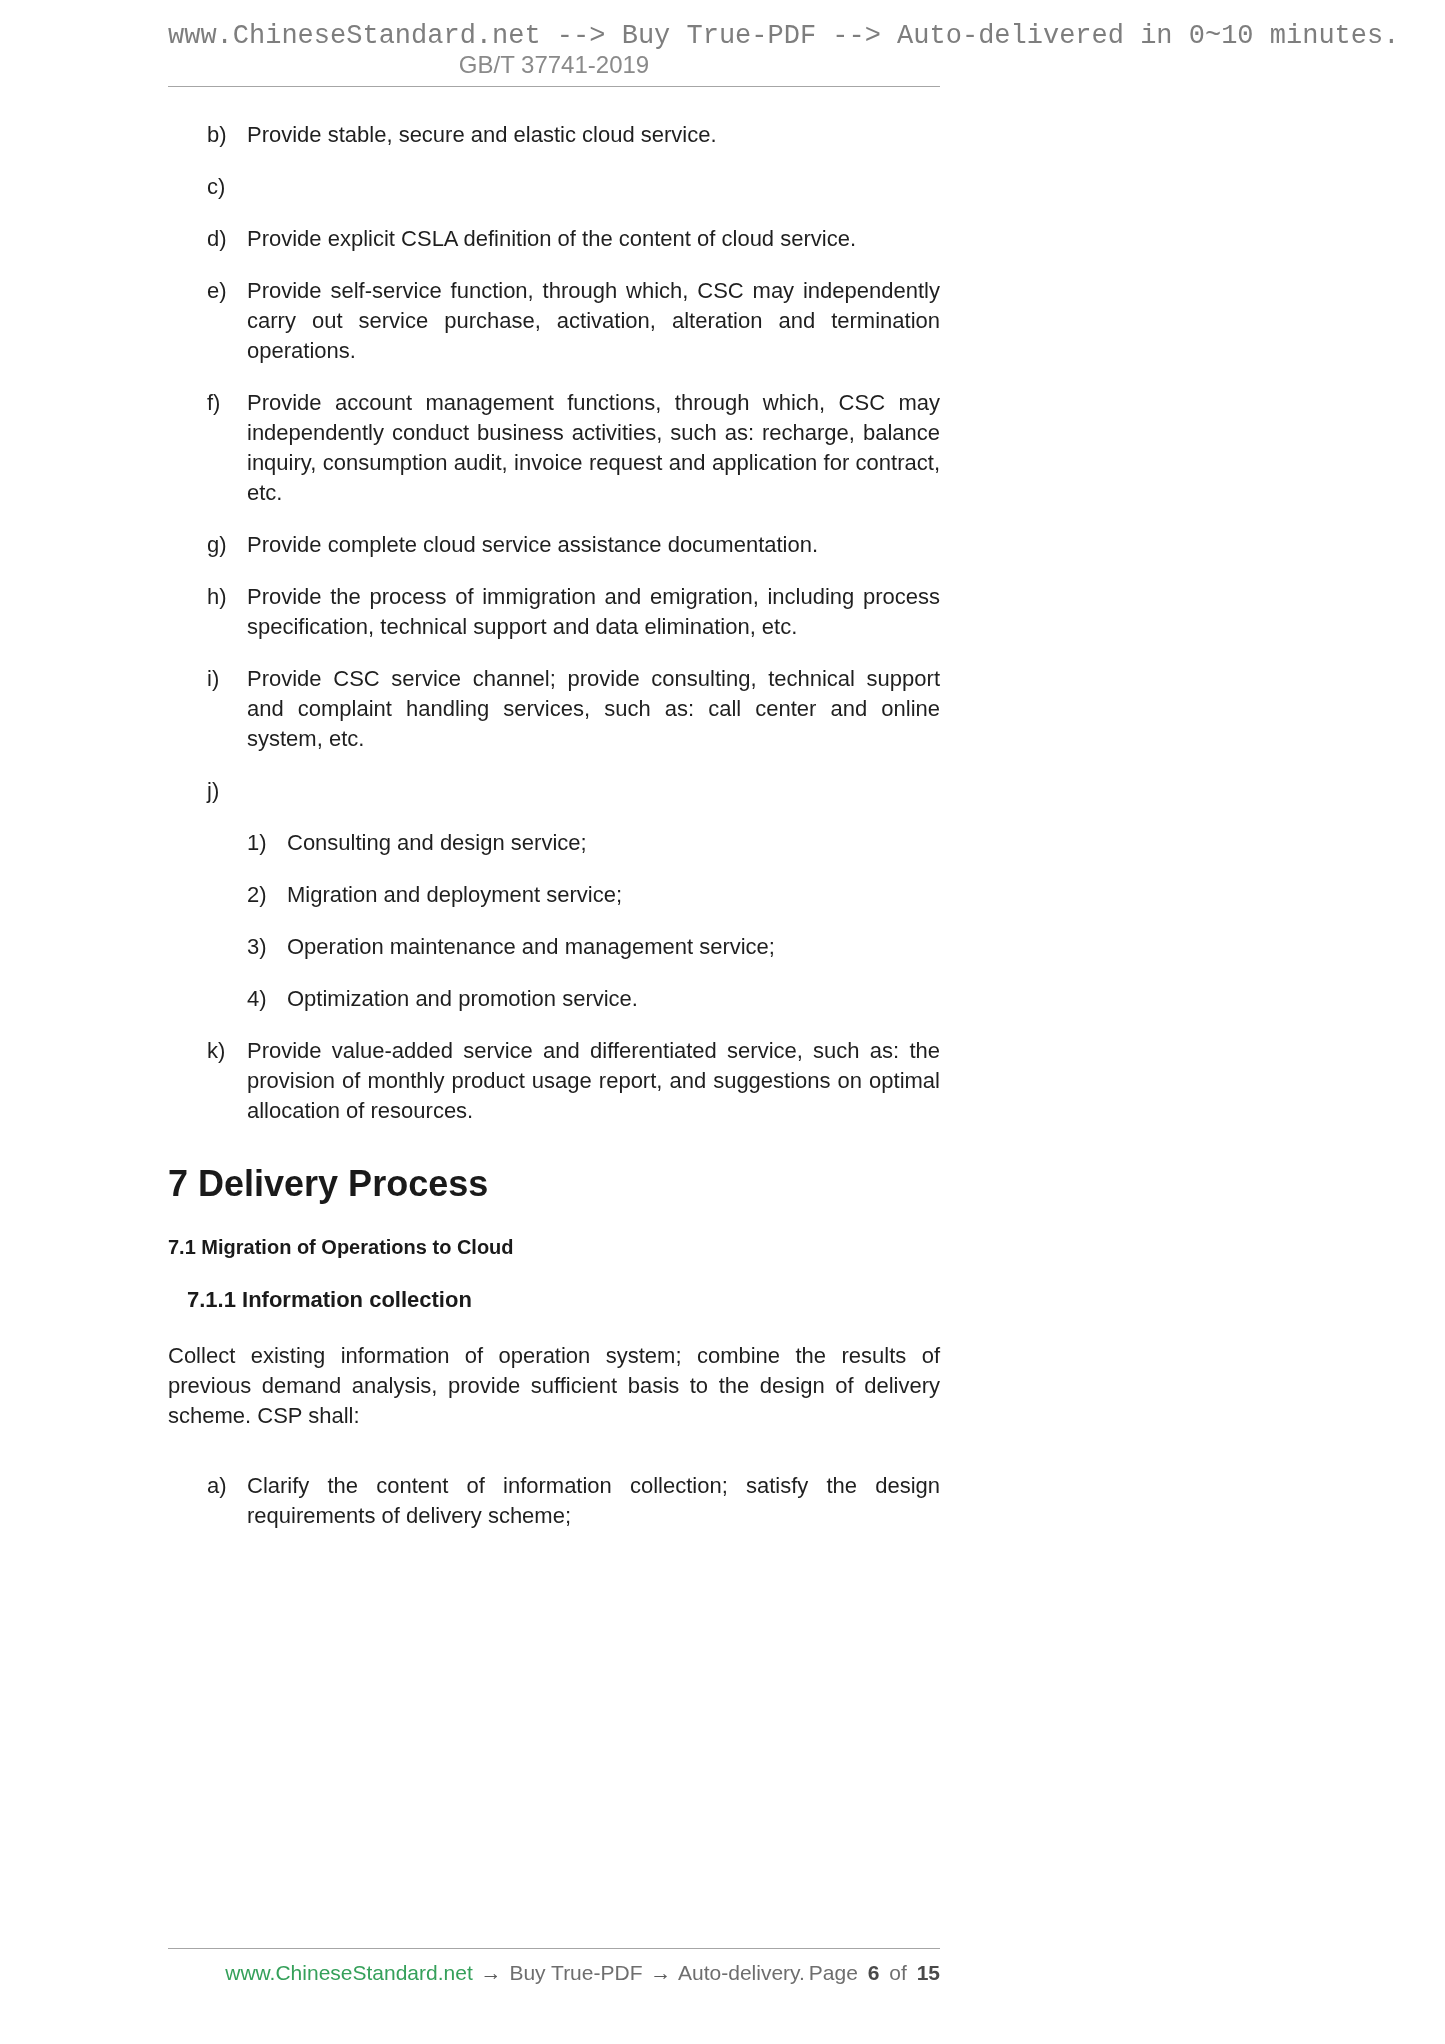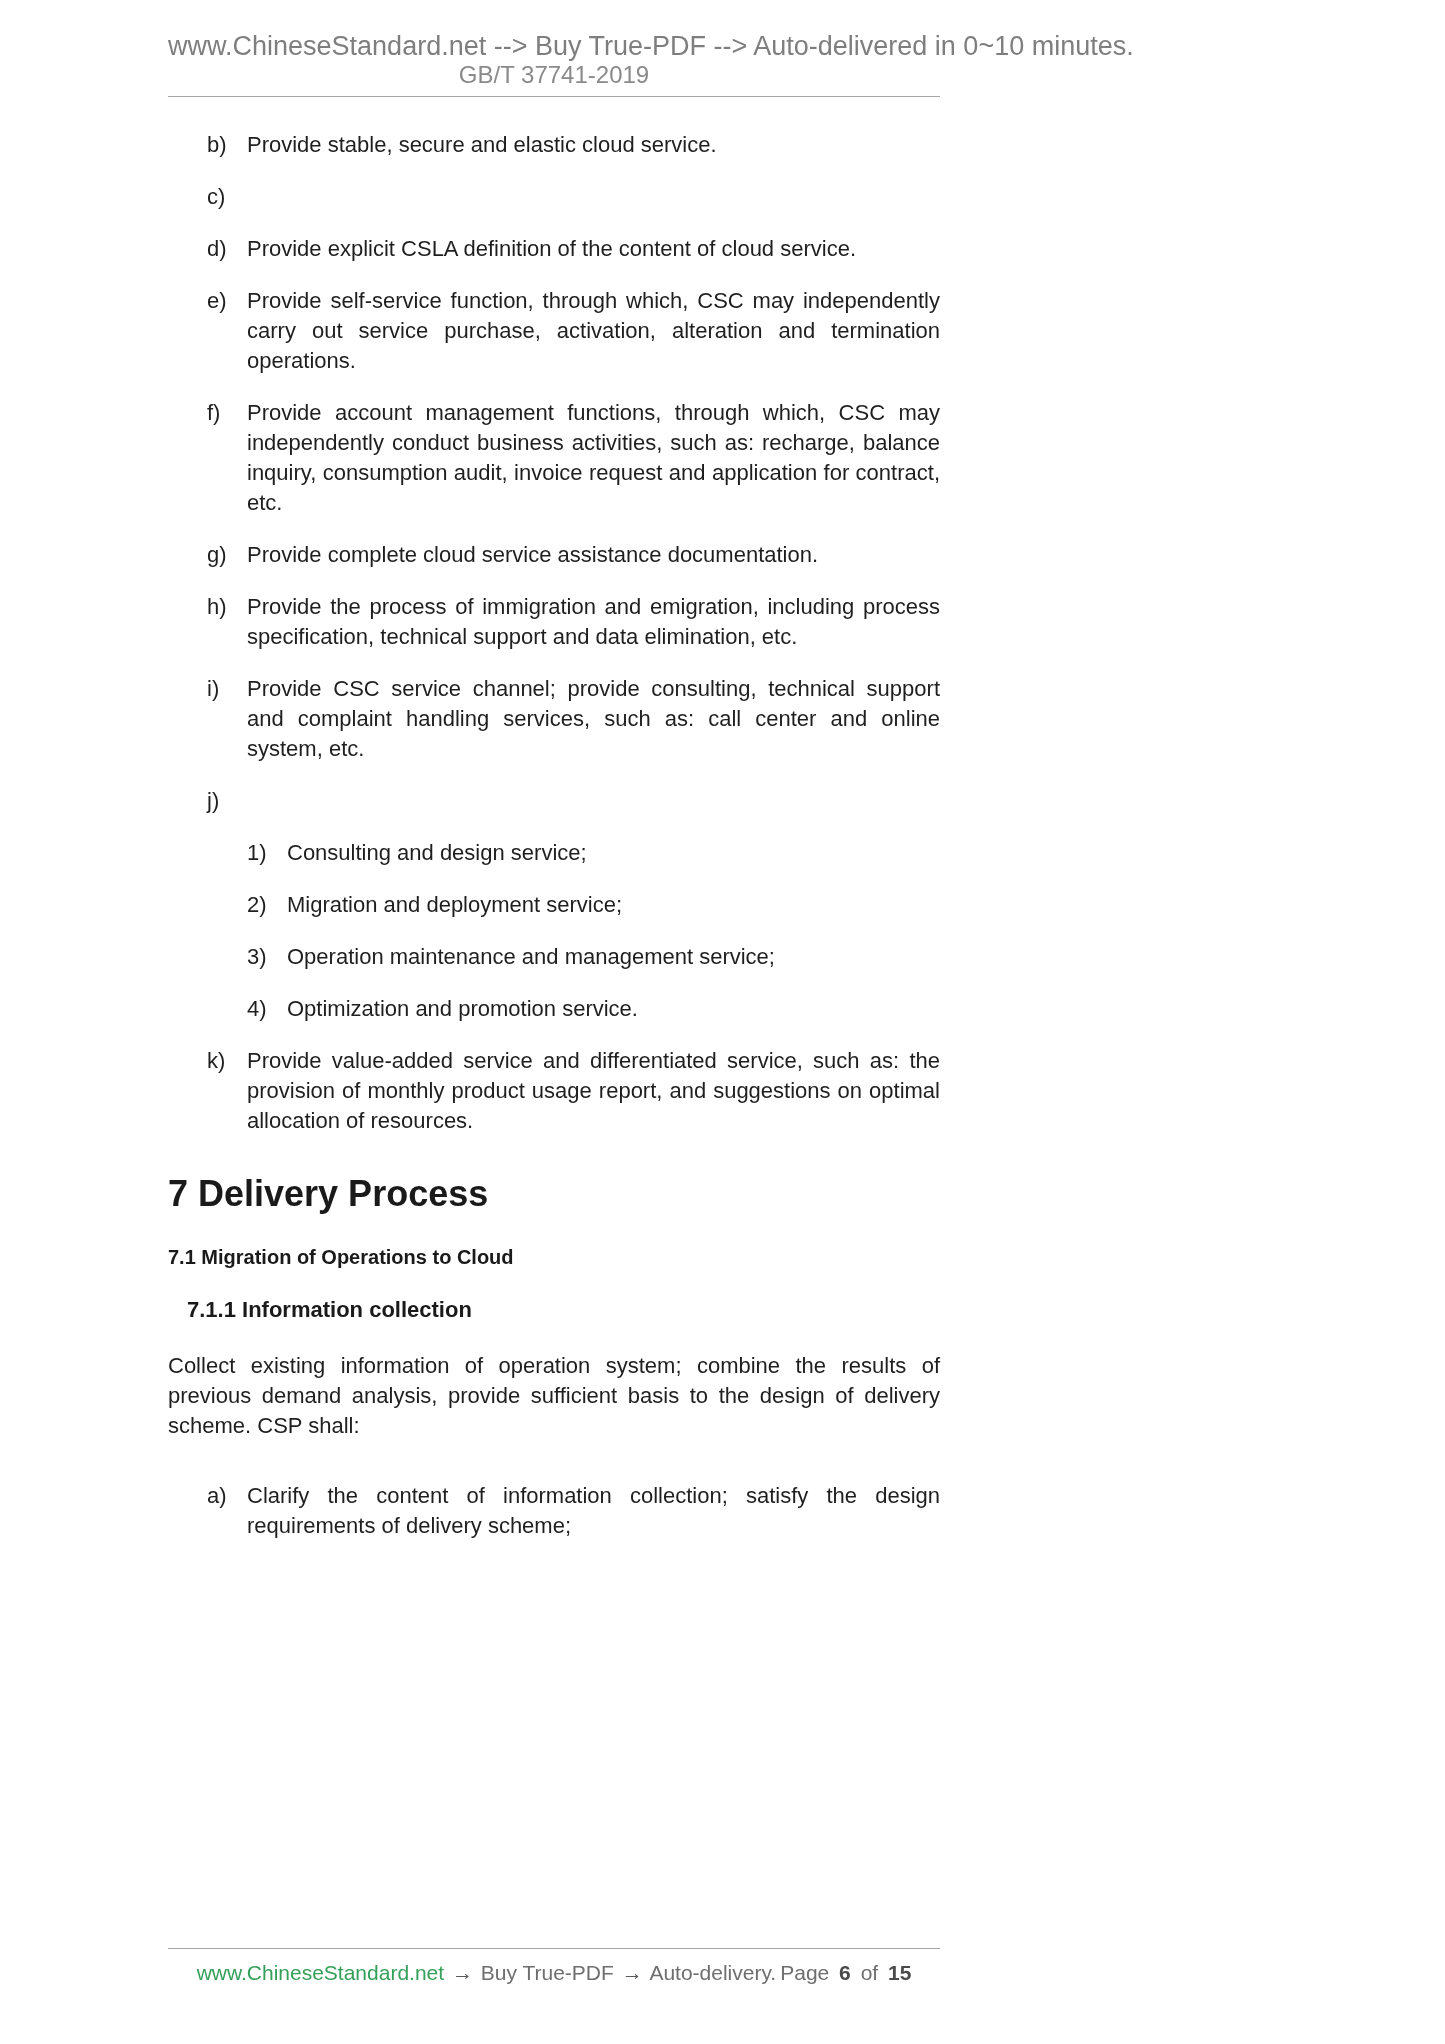--- a/index.html
+++ b/index.html
@@ -16,27 +16,28 @@
   .content {
     position: absolute;
     left: 168px;
     top: 0;
     width: 772px;
     font-size: 22px;
     line-height: 30px;
   }
   
   .hdr-banner {
-    margin-top: 32px;
+    margin-top: 22px;
     font-size: 27px;
     line-height: 1.1;
     color: #7e7e7e;
     text-align: center;
     white-space: nowrap;
     overflow: visible;
+    font-family: Liberation Mono, monospace;
   }
   .hdr-doc {
     font-size: 24px;
     line-height: 1.05;
     color: #8a8a8a;
     text-align: center;
   }
   hr.rule {
     border: none;
     border-top: 1px solid #a6a6a6;
@@ -81,21 +82,21 @@
   
   .footer {
     position: absolute;
     left: 168px;
     top: 1948px;
     width: 772px;
   }
   .footer-row {
     margin-top: 12px;
     display: flex;
-    justify-content: center;
+    justify-content: flex-end;
     align-items: baseline;
     font-size: 21px;
     color: #6e6e6e;
   }
   .footer-left .site { color: #35a05a; }
   .footer-left .arrow { color: #5a5a5a; padding: 0 2px; }
   .footer-right span { padding-left: 4px; }
   .footer-right .b { font-weight: bold; color: #4a4a4a; }
 </style>
 </head>

